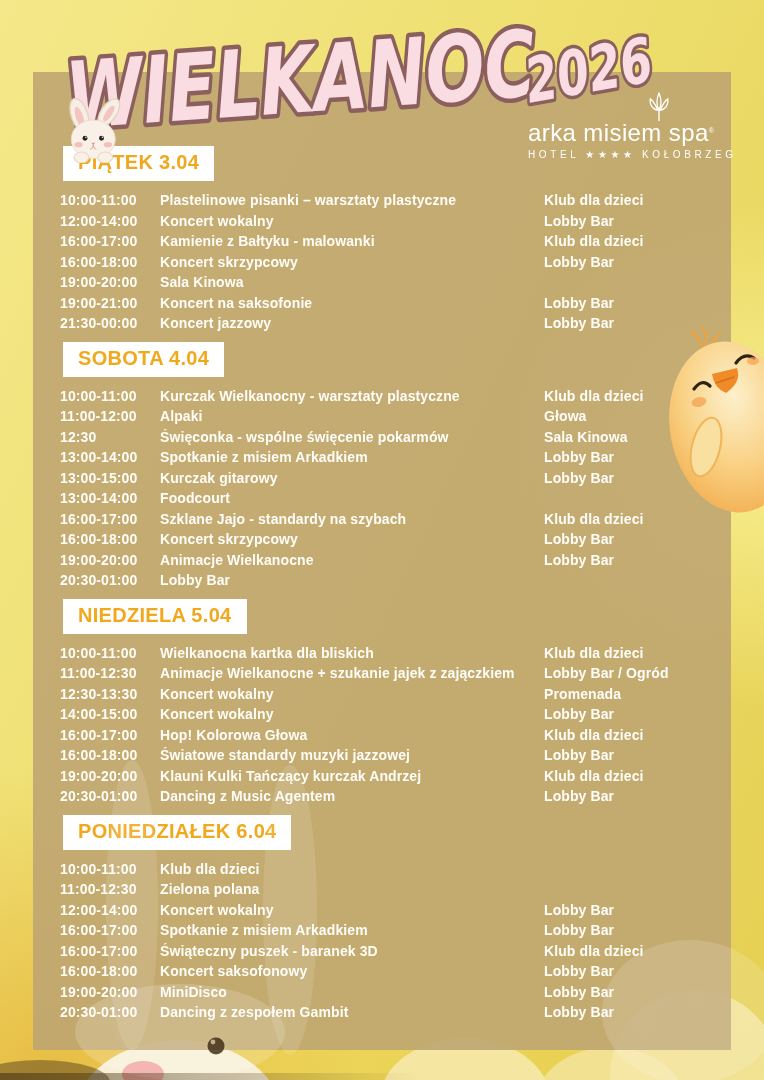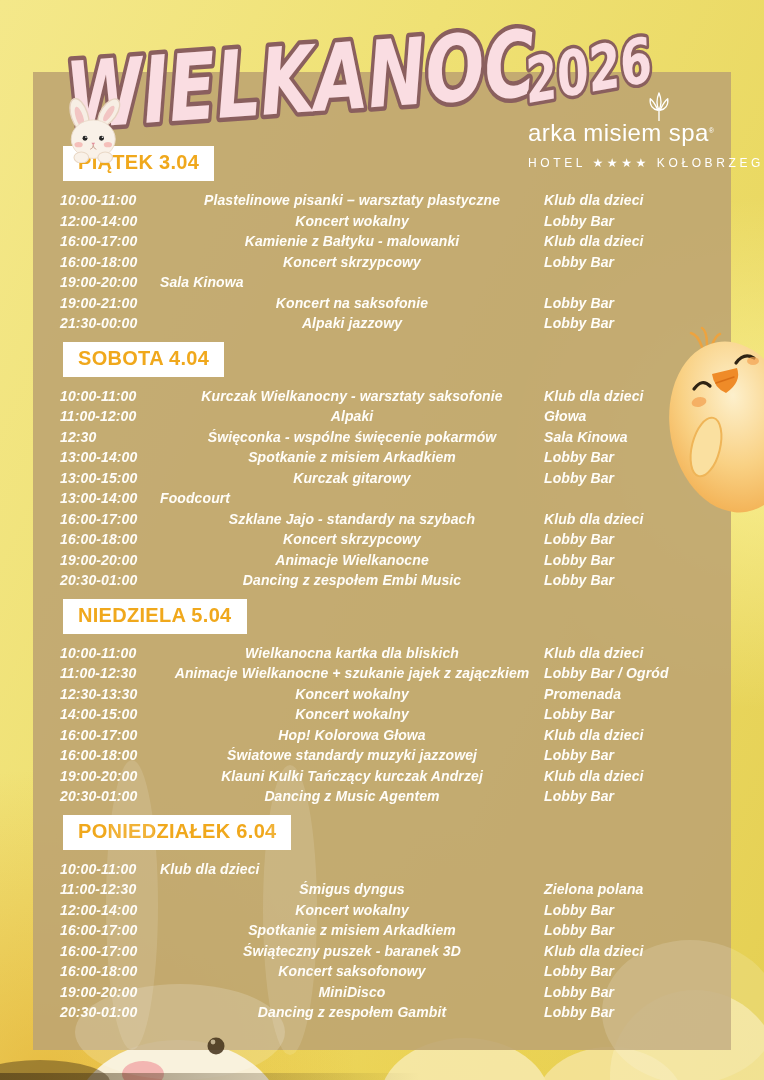--- a/index.html
+++ b/index.html
@@ -22,41 +22,41 @@
   }
   .ghosts{position:absolute;inset:0;z-index:3;pointer-events:none;}
   .day{margin:0 0 8px 0;}
   .day-box{
     display:inline-block;background:var(--day-box-bg,#fff);margin:0 0 9px 3px;
     padding:4px 15px 5px 15px;line-height:24px;
   }
   .day-box span{
     color:var(--day-label,#f0a81c);font-weight:700;font-size:20px;letter-spacing:.3px;
   }
-  .row{display:flex;height:20.5px;align-items:center;font-style:italic;}
+  .row{display:flex;height:20.5px;align-items:center;}
   .row span{color:var(--text,#fffdf8);font-weight:700;font-size:14px;letter-spacing:.1px;white-space:nowrap;}
   .row .t{width:100px;flex:none;}
-  .row .n{width:384px;flex:none;overflow:hidden;text-align:center;}
+  .row .n{width:384px;flex:none;overflow:hidden;}
   .row .p{flex:1;}
   .title-svg{position:absolute;left:28px;top:12px;width:660px;height:132px;z-index:4;}
   .t-main{
     font-family:"DejaVu Sans",sans-serif;font-style:italic;font-weight:900;font-size:92px;
     fill:var(--title-fill,#fadde2);stroke:var(--title-outline,#8a5f5e);
     stroke-width:9px;paint-order:stroke;stroke-linejoin:round;
   }
   .t-year{
     font-family:"DejaVu Sans",sans-serif;font-style:italic;font-weight:900;font-size:62px;
     fill:var(--title-fill,#fadde2);stroke:var(--title-outline,#8a5f5e);
     stroke-width:7px;paint-order:stroke;stroke-linejoin:round;
   }
   .logo{position:absolute;left:528px;top:120px;width:176px;z-index:4;color:var(--logo,#fff);text-align:center;}
   .logo-icon{position:absolute;left:119px;top:-28px;width:24px;height:30px;}
   .logo-name{font-size:24px;font-weight:400;letter-spacing:.4px;line-height:26px;position:relative;white-space:nowrap;}
   .logo-reg{font-size:7px;vertical-align:top;position:relative;top:-2px;}
-  .logo-sub{font-size:12px;letter-spacing:3.6px;margin-top:10px;white-space:nowrap;}
+  .logo-sub{font-size:10px;letter-spacing:3.6px;margin-top:3px;white-space:nowrap;}
   .bunny-svg{position:absolute;left:50px;top:97px;width:92px;height:66px;z-index:4;}
   .chick-svg{position:absolute;left:664px;top:325px;width:100px;height:190px;z-index:4;}
   .bottom-edge{position:absolute;left:0;bottom:0;width:420px;height:7px;z-index:3;
     background:linear-gradient(to right, rgba(70,52,22,.6), rgba(70,52,22,0));}
 </style>
 </head>
 <body>
 
 <div class="poster">
   <div class="bg-tints"></div>
@@ -90,26 +90,26 @@
             <span class="p">Lobby Bar</span>
           </div><div class="row">
             <span class="t">19:00-20:00</span>
             <span class="p">Sala Kinowa</span>
           </div><div class="row">
             <span class="t">19:00-21:00</span>
             <span class="n">Koncert na saksofonie</span>
             <span class="p">Lobby Bar</span>
           </div><div class="row">
             <span class="t">21:30-00:00</span>
-            <span class="n">Alpaki jazzowy</span>
+            <span class="n">Koncert jazzowy</span>
             <span class="p">Lobby Bar</span>
           </div></section>
         <section class="day"><div class="day-box"><span>SOBOTA 4.04</span></div><div class="row">
             <span class="t">10:00-11:00</span>
-            <span class="n">Kurczak Wielkanocny - warsztaty saksofonie</span>
+            <span class="n">Kurczak Wielkanocny - warsztaty plastyczne</span>
             <span class="p">Klub dla dzieci</span>
           </div><div class="row">
             <span class="t">11:00-12:00</span>
             <span class="n">Alpaki</span>
             <span class="p">Głowa</span>
           </div><div class="row">
             <span class="t">12:30</span>
             <span class="n">Święconka - wspólne święcenie pokarmów</span>
             <span class="p">Sala Kinowa</span>
           </div><div class="row">
@@ -130,21 +130,20 @@
           </div><div class="row">
             <span class="t">16:00-18:00</span>
             <span class="n">Koncert skrzypcowy</span>
             <span class="p">Lobby Bar</span>
           </div><div class="row">
             <span class="t">19:00-20:00</span>
             <span class="n">Animacje Wielkanocne</span>
             <span class="p">Lobby Bar</span>
           </div><div class="row">
             <span class="t">20:30-01:00</span>
-            <span class="n">Dancing z zespołem Embi Music</span>
             <span class="p">Lobby Bar</span>
           </div></section>
         <section class="day"><div class="day-box"><span>NIEDZIELA 5.04</span></div><div class="row">
             <span class="t">10:00-11:00</span>
             <span class="n">Wielkanocna kartka dla bliskich</span>
             <span class="p">Klub dla dzieci</span>
           </div><div class="row">
             <span class="t">11:00-12:30</span>
             <span class="n">Animacje Wielkanocne + szukanie jajek z zajączkiem</span>
             <span class="p">Lobby Bar / Ogród</span>
@@ -171,21 +170,20 @@
           </div><div class="row">
             <span class="t">20:30-01:00</span>
             <span class="n">Dancing z Music Agentem</span>
             <span class="p">Lobby Bar</span>
           </div></section>
         <section class="day"><div class="day-box"><span>PONIEDZIAŁEK 6.04</span></div><div class="row">
             <span class="t">10:00-11:00</span>
             <span class="p">Klub dla dzieci</span>
           </div><div class="row">
             <span class="t">11:00-12:30</span>
-            <span class="n">Śmigus dyngus</span>
             <span class="p">Zielona polana</span>
           </div><div class="row">
             <span class="t">12:00-14:00</span>
             <span class="n">Koncert wokalny</span>
             <span class="p">Lobby Bar</span>
           </div><div class="row">
             <span class="t">16:00-17:00</span>
             <span class="n">Spotkanie z misiem Arkadkiem</span>
             <span class="p">Lobby Bar</span>
           </div><div class="row">

